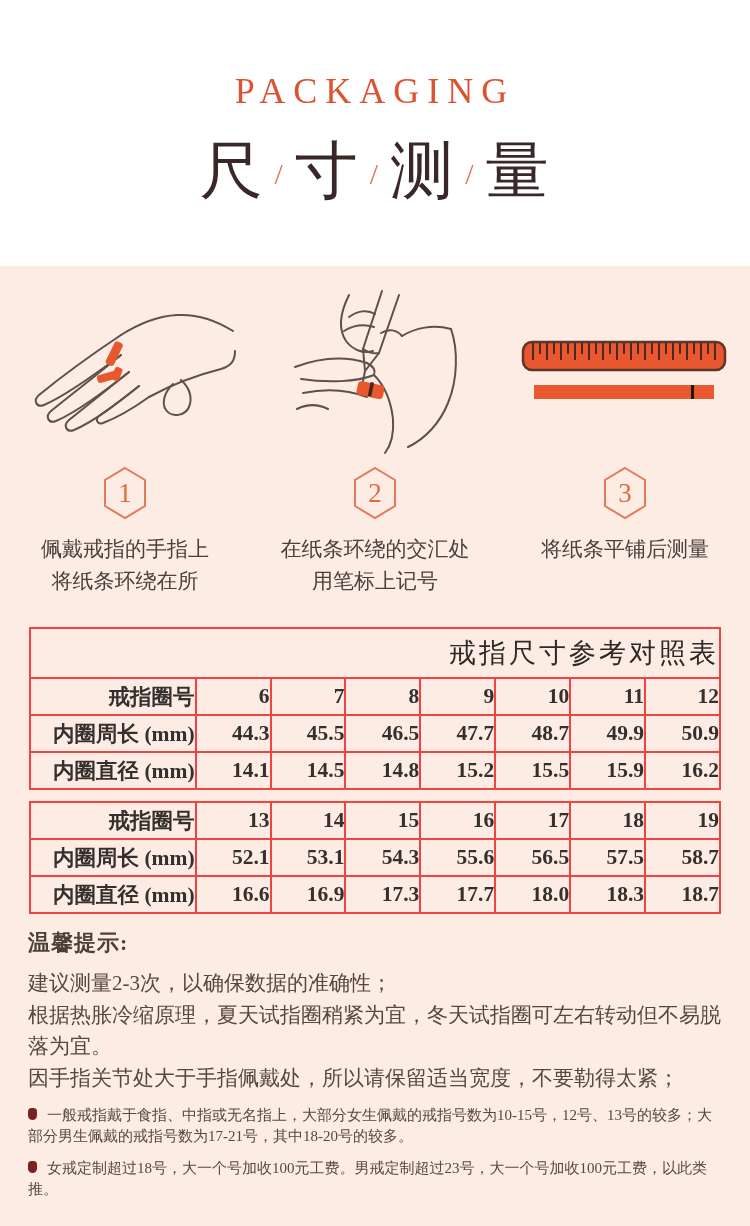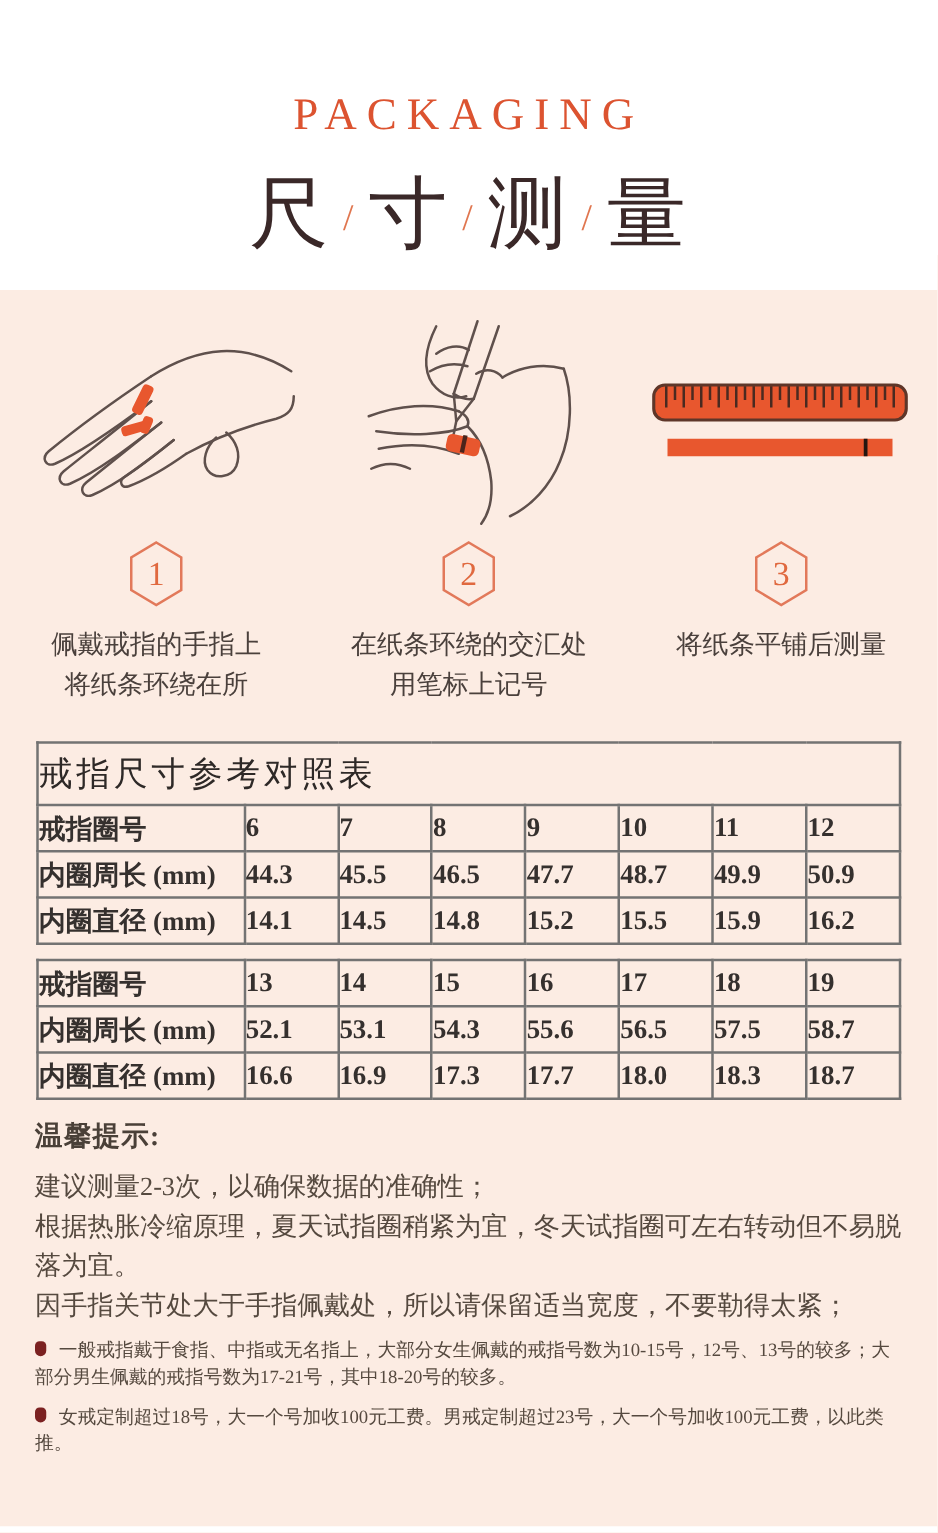--- a/index.html
+++ b/index.html
@@ -1,21 +1,21 @@
 <!DOCTYPE html>
 <html><head>
 <meta charset="utf-8">
 <style>
   * { margin:0; padding:0; box-sizing:border-box; }
   html,body { width:750px; }
   body { height:1226px; background:#ffffff; overflow:hidden;
          font-family:"Liberation Serif","DejaVu Serif",serif; }
 
   
-  .hero { height:232px; background:#ffffff; text-align:center; padding-top:70px; }
+  .hero { height:266px; background:#ffffff; text-align:center; padding-top:70px; }
   .eyebrow { font-size:36px; letter-spacing:8px; color:#dc5330; font-weight:400; }
   .main-title { margin-top:16px; font-size:63px; color:#3a2828; letter-spacing:2px; font-weight:500; }
   .main-title .slash { font-size:30px; color:#e0764f; margin:0 10px; position:relative; top:-8px; font-weight:400; }
 
   
   .content { height:989px; background:#fcece3; }
 
   .steps-row { display:flex; padding-top:16px; }
   .step-col { width:250px; display:flex; flex-direction:column; align-items:center; }
   .illus-box { height:182px; width:100%; display:flex; align-items:center; justify-content:center; }
@@ -23,21 +23,21 @@
   .badge { position:relative; width:44px; height:54px; margin-top:2px; }
   .badge-num { position:absolute; inset:0; display:flex; align-items:center; justify-content:center;
                font-size:27px; color:#e0693f; }
   .caption { margin-top:14px; font-size:21px; line-height:1.5; color:#4a403c; text-align:center; }
   .caption span { display:block; }
 
   
   .tables { width:692px; margin:30px auto 0; }
   table { width:100%; border-collapse:collapse; table-layout:fixed; color:#35302e; }
   col.c-label { width:24%; }
-  td { border:2px solid #737373; text-align:left; vertical-align:middle;
+  td { border:2px solid #ef4444; text-align:right; vertical-align:middle;
        background:transparent; }
   .t-title td { font-size:27px; height:50px; letter-spacing:3px; color:#2e2927; }
   .t-row td { font-size:21.5px; height:37px;font-weight:bold; }
   .t-gap { height:11px; }
 
   
   .tips { padding:14px 28px 0; color:#55493f; }
   .tips-heading { font-size:22px; font-weight:bold; color:#4a4038; margin-bottom:10px; letter-spacing:1px; }
   .tips-line { font-size:21px; line-height:1.5; color:#55493f; }
   .bullet-para { font-size:15px; line-height:1.4; margin-top:11px; color:#55493f; }

